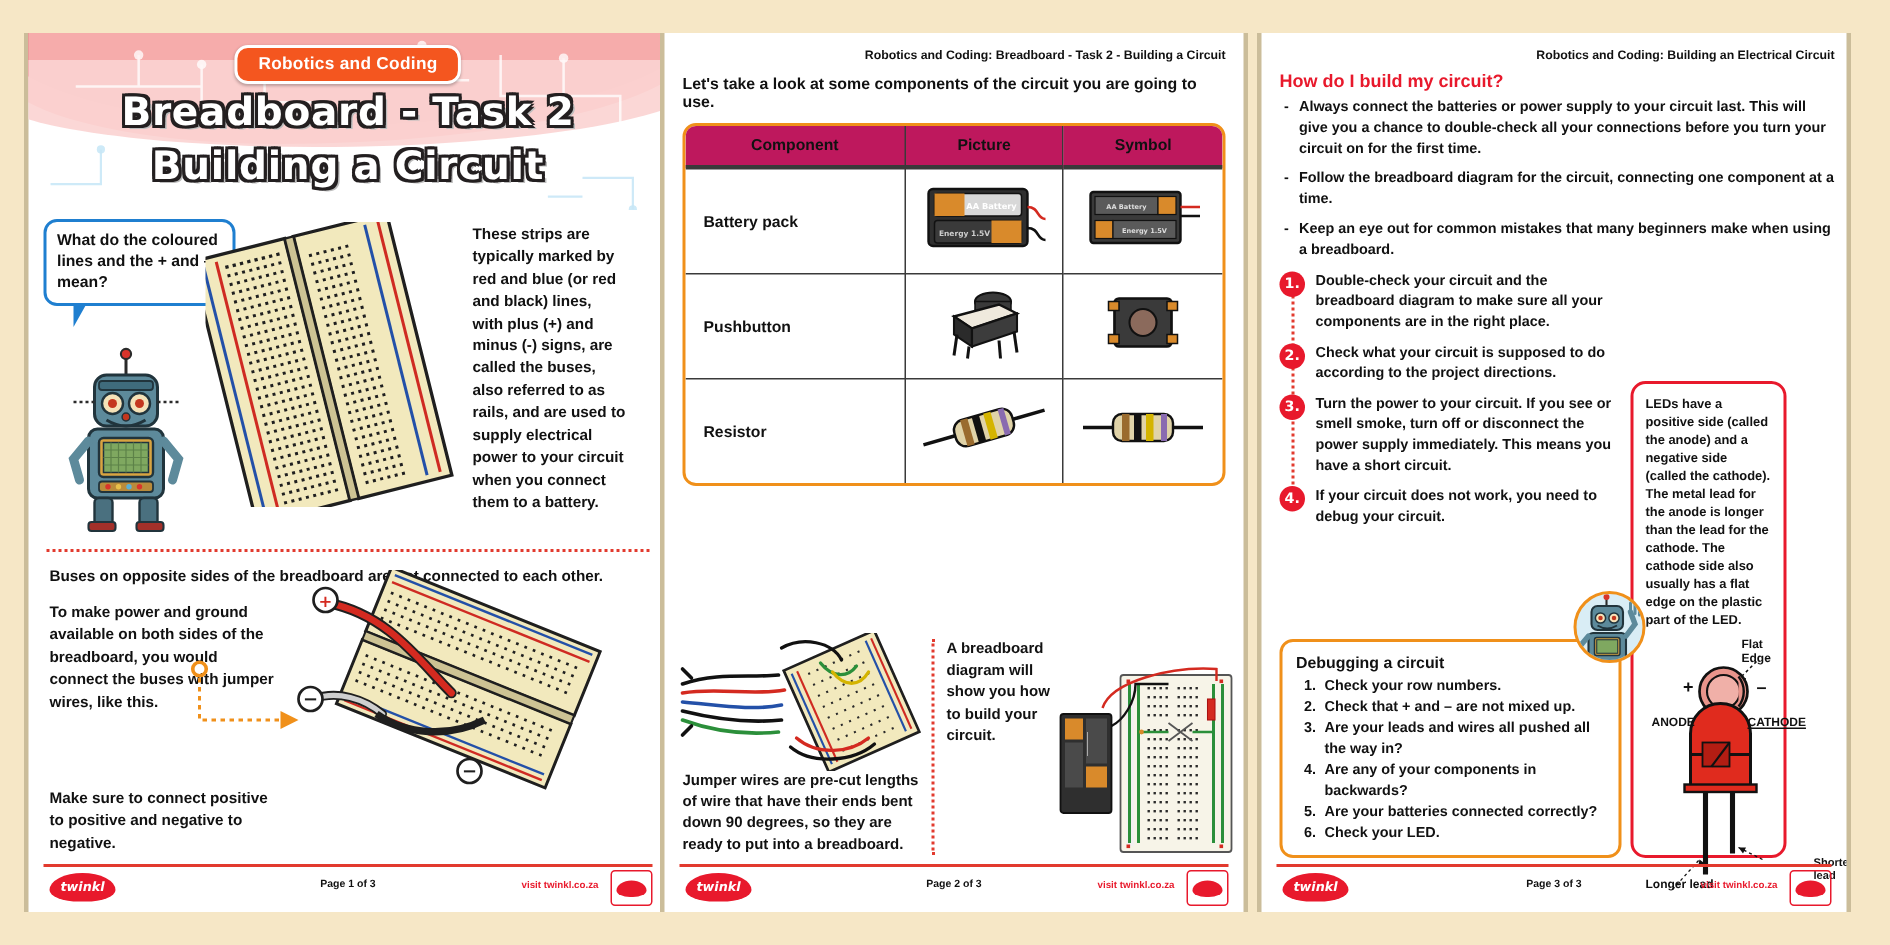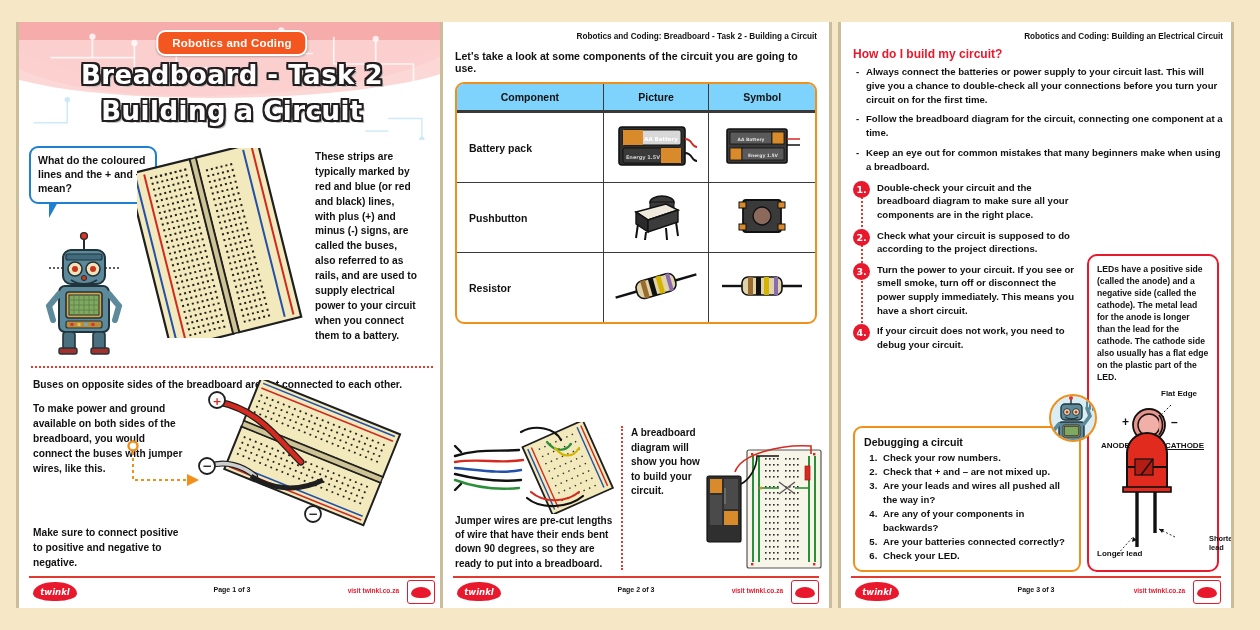--- a/index.html
+++ b/index.html
@@ -128,21 +128,21 @@
   .p2top { padding:10px 12px 0 12px; }
   .bread-crumb { text-align:right; font-size:8.2px; font-weight:bold; color:#111; }
   .p2intro { margin-top:9px; font-size:10.6px; font-weight:bold; color:#111; }
 
   table.comp {
     margin:8px 0 0 0; width:100%; border-collapse:separate; border-spacing:0;
     border:2px solid #f0901a; border-radius:9px; overflow:hidden;
     background:#fff;
   }
   table.comp th {
-    background:#7dd3fc; font-size:10.5px; font-weight:bold; color:#111;
+    background:#be185d; font-size:10.5px; font-weight:bold; color:#111;
     padding:7px 0; border-bottom:2px solid #3a3a3a;
     border-right:1.5px solid #3a3a3a;
   }
   table.comp th:last-child { border-right:none; }
   table.comp td {
     border-top:1.5px solid #3a3a3a; border-right:1.5px solid #3a3a3a;
     height:70px; vertical-align:middle;
   }
   table.comp tr:first-child td { border-top:none; }
   table.comp td:last-child { border-right:none; }
@@ -200,21 +200,21 @@
   .debugbox ol { margin:0 0 0 16px; }
   .debugbox ol li { font-size:9.6px; font-weight:bold; line-height:1.46; color:#111; padding-left:3px; }
 
   .robot-circle {
     position:absolute; left:208px; top:372px; width:48px; height:48px;
     border-radius:50%; background:#d9edf5; border:2px solid #f0901a;
     overflow:hidden; z-index:5;
   }
 
   .ledbox {
-    position:absolute; left:246px; top:232px; width:132px; bottom:36px;
+    position:absolute; left:246px; top:232px; width:104px; bottom:36px;
     border:2px solid #e8192c; border-radius:10px; background:#fff;
     padding:7px 8px;
   }
   .ledbox p { font-size:8.6px; font-weight:bold; line-height:1.4; color:#111; }
   .led-diagram { position:relative; margin-top:4px; height:190px; }
   .lbl { position:absolute; font-size:8px; font-weight:bold; color:#111; }
   .lbl-sm { position:absolute; font-size:7.4px; font-weight:bold; color:#111; line-height:1.2; }
 
   .sign { position:absolute; font-size:12px; font-weight:bold; color:#111; }
 </style>

